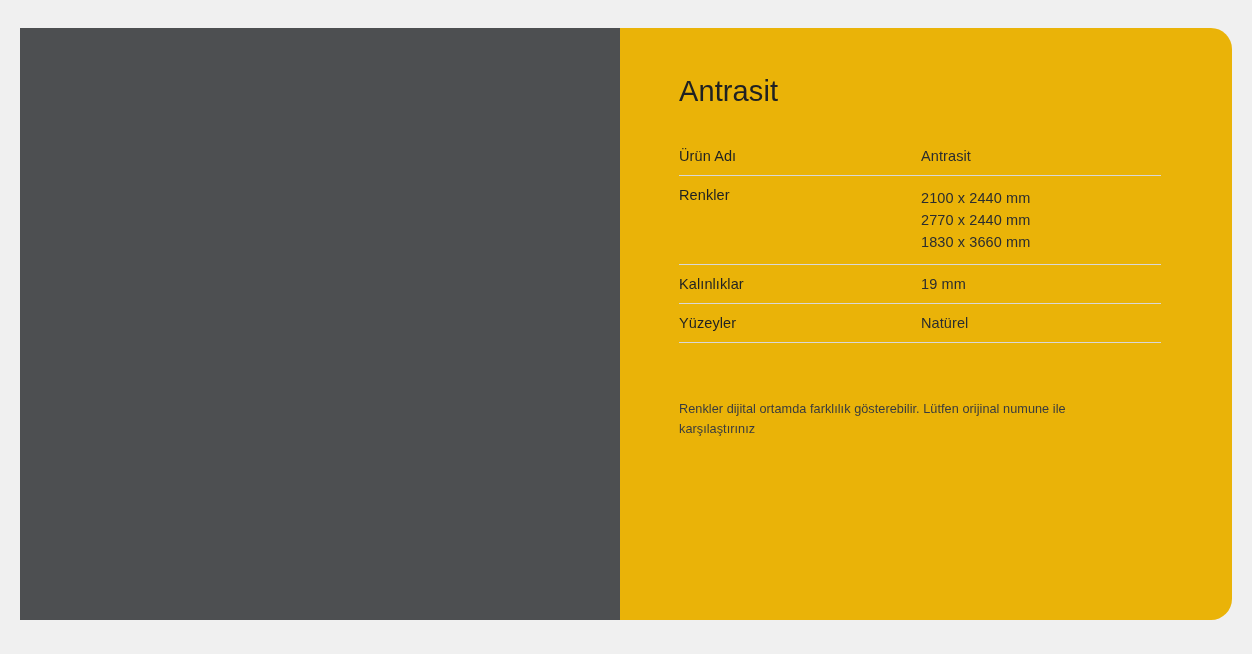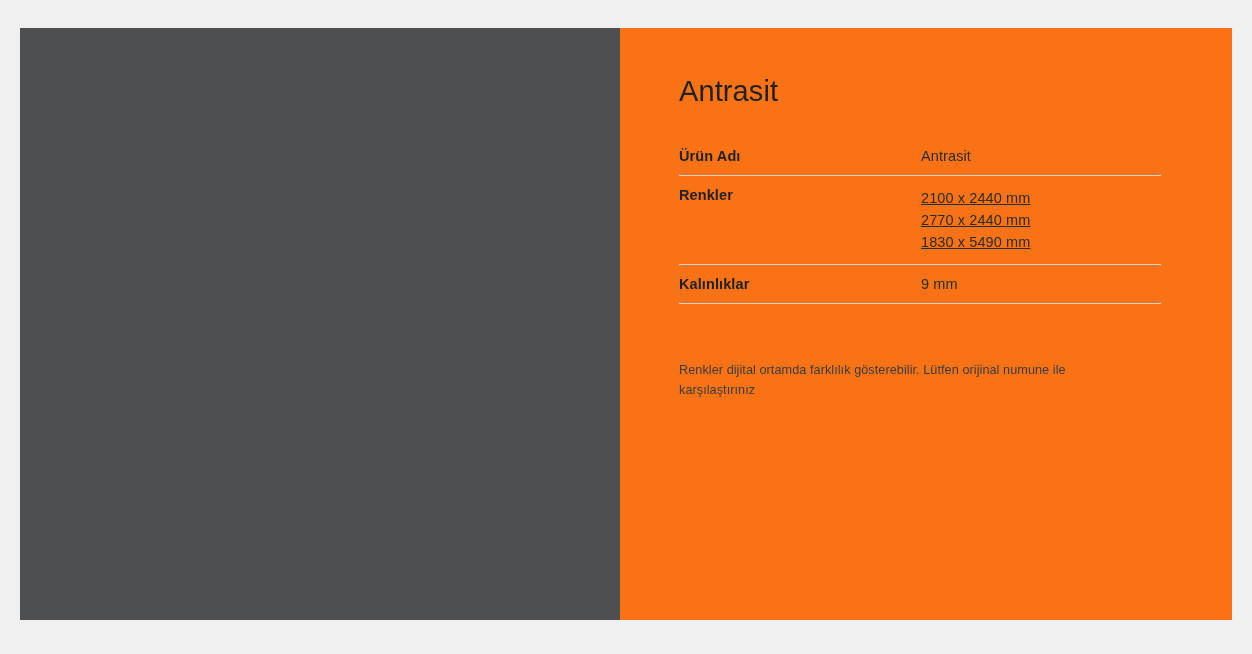--- a/index.html
+++ b/index.html
@@ -13,23 +13,24 @@
     font-family: "Liberation Sans", sans-serif;
     overflow: hidden;
   }
 
   .page {
     position: absolute;
     left: 20px;
     top: 28px;
     width: 1212px;
     height: 592px;
-    background: #f97316;
+    background: #eab308;
     display: flex;
     box-sizing: border-box;
+    border-radius: 21px;
   }
 
   .swatch {
     width: 600px;
     height: 592px;
     flex: 0 0 600px;
     background: #4d4f51;
   }
 
   .details {
@@ -55,39 +56,38 @@
   }
 
   table.spec-table tr {
     border-bottom: 1px solid #d8d8d8;
   }
 
   table.spec-table th {
     width: 242px;
     text-align: left;
     font-size: 14.5px;
-    font-weight: 700;
+    font-weight: 400;
     color: #1f2123;
     padding: 11px 0 11px 0;
     vertical-align: top;
     letter-spacing: 0.1px;
   }
 
   table.spec-table td {
     font-size: 14.5px;
     font-weight: 400;
     color: #2b2d2f;
     padding: 11px 0 11px 0;
     vertical-align: top;
     letter-spacing: 0.1px;
   }
 
   .multiline {
     line-height: 22px;
-    text-decoration: underline;
   }
 
   .multiline span {
     display: block;
   }
 
   .disclaimer {
     margin-top: 56px;
     width: 452px;
     font-size: 12.7px;
@@ -110,26 +110,30 @@
       <tbody>
           <tr>
             <th>Ürün Adı</th>
             <td>Antrasit</td>
           </tr>
           <tr>
             <th>Renkler</th>
             <td class="multiline">
               <span>2100 x 2440 mm</span>
               <span>2770 x 2440 mm</span>
-              <span>1830 x 5490 mm</span>
+              <span>1830 x 3660 mm</span>
             </td>
           </tr>
           <tr>
             <th>Kalınlıklar</th>
-            <td>9 mm</td>
+            <td>19 mm</td>
+          </tr>
+          <tr>
+            <th>Yüzeyler</th>
+            <td>Natürel</td>
           </tr>
         </tbody>
     </table>
 
     <div class="disclaimer">Renkler dijital ortamda farklılık gösterebilir. Lütfen orijinal numune ile karşılaştırınız</div>
   </div>
 
 </div>
 
 </body></html>

